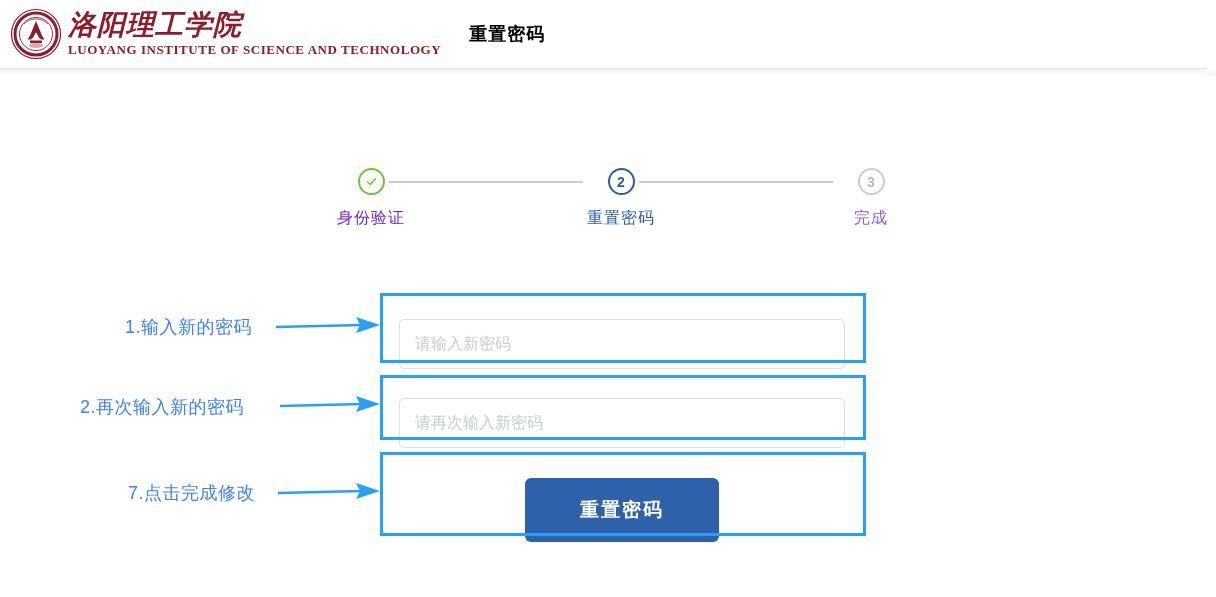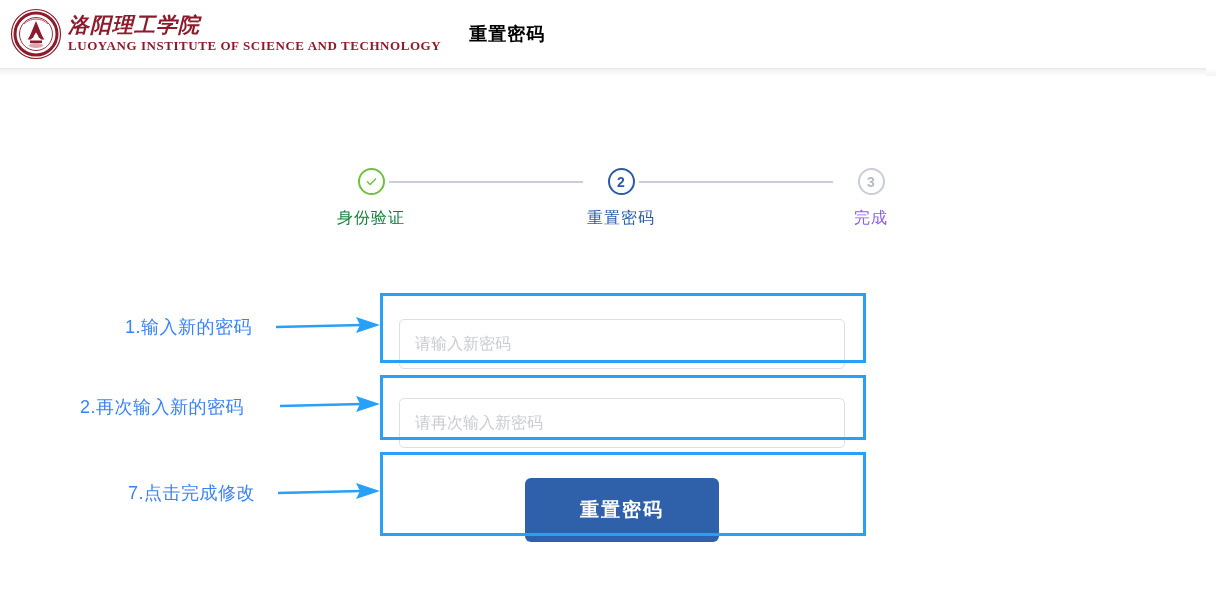--- a/index.html
+++ b/index.html
@@ -48,21 +48,21 @@
     position: relative;
   }
   .brand-wordmark {
     margin-left: 6px;
     display: flex;
     flex-direction: column;
     justify-content: center;
   }
   .brand-cn {
     font-family: "DejaVu Serif", "Liberation Serif", serif;
-    font-size: 21px;
+    font-size: 28px;
     font-weight: bold;
     font-style: italic;
     color: #8c1b2b;
     line-height: 1.05;
     letter-spacing: 1px;
     white-space: nowrap;
   }
   .brand-en {
     font-family: "Liberation Serif", "DejaVu Serif", serif;
     font-size: 13px;
@@ -130,21 +130,21 @@
     display: block;
     width: 13px;
     height: 13px;
   }
   .step-label {
     margin-top: 13px;
     font-size: 16px;
     letter-spacing: 1px;
     white-space: nowrap;
   }
-  .step-label.done   { color: #15803d; }
+  .step-label.done   { color: #6d28d9; }
   .step-label.active { color: #2b5ba8; font-weight: normal; }
   .step-label.todo   { color: #8b5cf6; }
   .step-line {
     position: absolute;
     top: 19px;
     height: 2px;
     background: #c8cdd6;
     z-index: 1;
   }
   .line-1 { left: 78px; width: 194px; }

